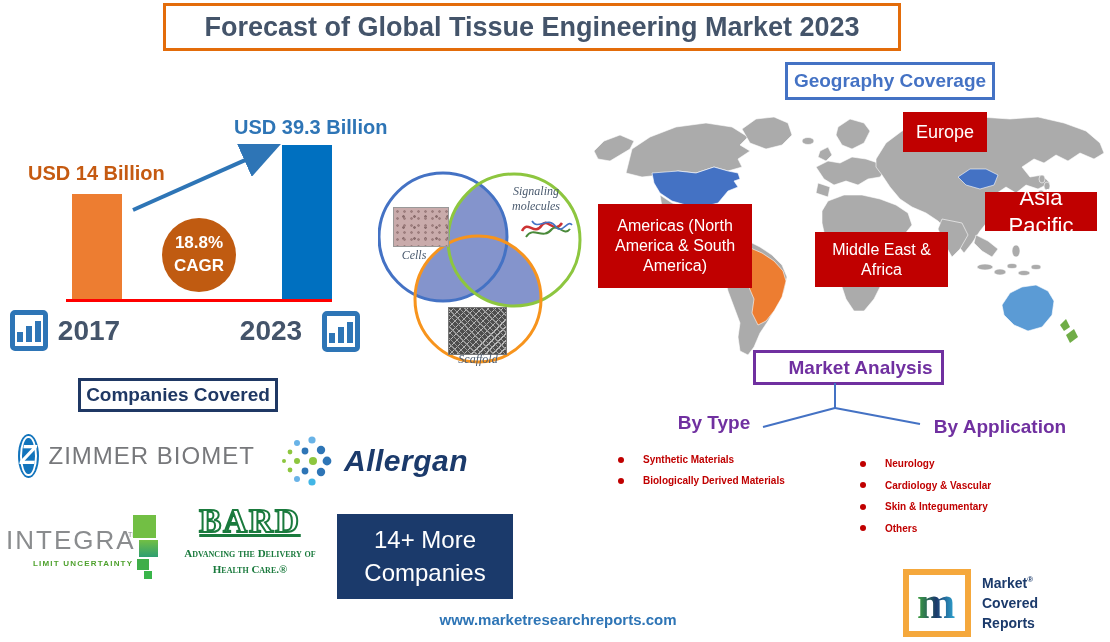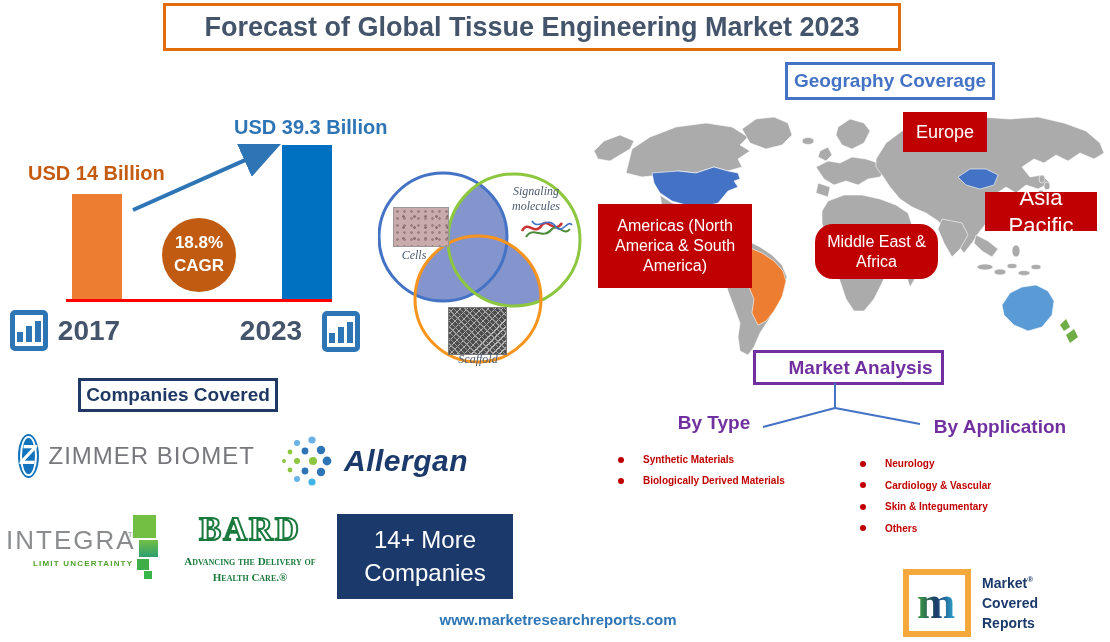--- a/index.html
+++ b/index.html
@@ -49,21 +49,21 @@
   .scaffold-img{position:absolute;left:70px;top:139px;width:57px;height:46px;border:1px solid #777;
              background-color:#4e4e4e;
              background-image:repeating-linear-gradient(45deg,transparent 0 3px,#9a9a9a 3px 4px),
                               repeating-linear-gradient(-45deg,transparent 0 4px,#bdbdbd 4px 5px);}
   
   .region{background:#C00000;color:#fff;display:flex;align-items:center;justify-content:center;
           text-align:center;font-size:16px;line-height:1.25;}
   .region-europe{left:903px;top:112px;width:84px;height:40px;font-size:18px;}
   .region-apac{left:985px;top:192px;width:112px;height:39px;font-size:22px;}
   .region-americas{left:598px;top:204px;width:154px;height:84px;padding:0 6px;box-sizing:border-box;}
-  .region-mea{left:815px;top:224px;width:123px;height:55px;border-radius:18px;}
+  .region-mea{left:815px;top:232px;width:133px;height:55px;}
 
   
   .by-head{color:#7030A0;font-weight:bold;font-size:19px;}
   .by-type-head{left:664px;top:412px;width:100px;text-align:center;}
   .by-app-head{left:925px;top:416px;width:150px;text-align:center;}
   .blist{display:flex;flex-direction:column;}
   .blist .item{display:flex;align-items:center;height:21px;}
   .blist .dot{width:6px;height:6px;border-radius:50%;background:#C00000;margin-right:19px;flex:0 0 auto;}
   .blist .txt{color:#C00000;font-weight:bold;font-size:10px;white-space:nowrap;}
   .bt-list{left:618px;top:449px;}
@@ -85,22 +85,22 @@
   .integra-name{position:absolute;left:6px;top:22px;color:#8A8C8E;font-size:26px;letter-spacing:2px;}
   .integra-tm{position:absolute;left:128px;top:28px;color:#8A8C8E;font-size:7px;}
   .integra-tag{position:absolute;left:33px;top:56px;color:#4FA22E;font-size:8px;font-weight:bold;letter-spacing:1.2px;}
   .sq{position:absolute;}
   .sq1{left:133px;top:12px;width:23px;height:23px;background:#72BF44;}
   .sq2{left:139px;top:37px;width:19px;height:17px;background:linear-gradient(180deg,#72BF44,#2E9E71);}
   .sq3{left:137px;top:56px;width:12px;height:11px;background:#3FAE49;}
   .sq4{left:144px;top:68px;width:8px;height:8px;background:#39B54A;}
 
   .bard{left:172px;top:503px;width:156px;height:99px;display:flex;flex-direction:column;align-items:center;}
-  .bard-name{margin-top:8px;font-weight:800;font-size:33px;letter-spacing:2px;color:#fff;
-             -webkit-text-stroke:2px #1A7A3D;font-family:"Liberation Serif",serif;}
+  .bard-name{font-weight:800;font-size:33px;letter-spacing:2px;color:#fff;
+             -webkit-text-stroke:2px #1A7A3D;font-family:"Liberation Serif",serif;text-decoration:underline;}
   .bard-tag{margin-top:6px;color:#1A7A3D;font-weight:bold;font-variant:small-caps;
             font-family:"Liberation Serif",serif;font-size:11px;text-align:center;line-height:1.45;}
 
   .more-co{left:337px;top:514px;width:176px;height:85px;background:#1B3A6B;color:#fff;
            display:flex;flex-direction:column;align-items:center;justify-content:center;
            font-size:24px;line-height:1.35;}
 
   
   .website{left:383px;top:611px;width:350px;text-align:center;color:#2E75B6;font-weight:bold;font-size:15px;}
   .mrr{left:903px;top:570px;width:205px;height:66px;display:flex;align-items:center;}

